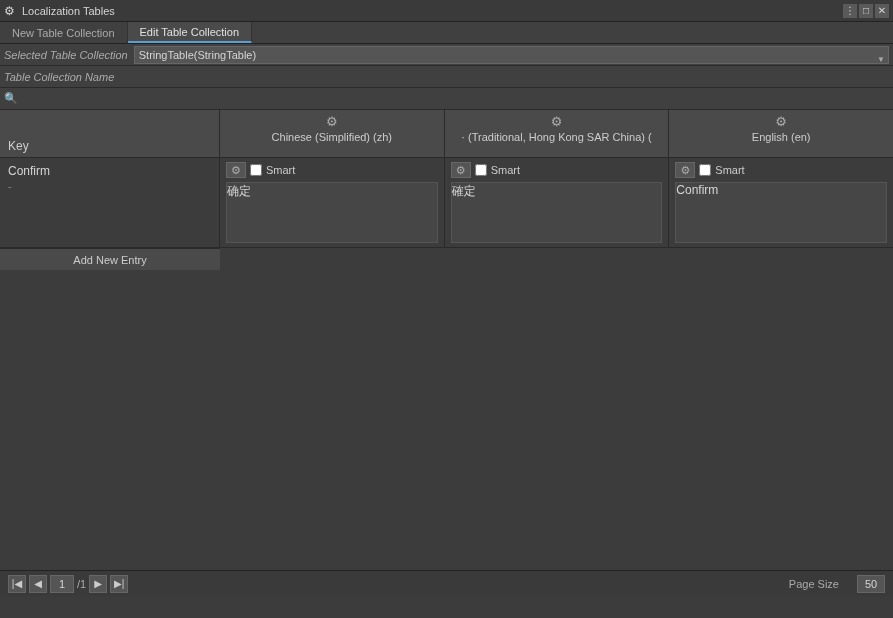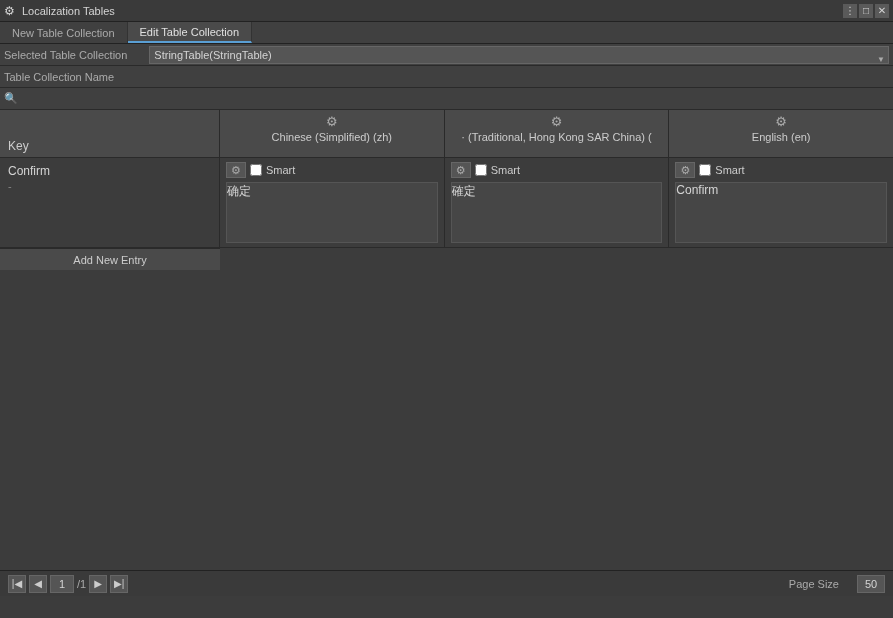--- a/index.html
+++ b/index.html
@@ -77,22 +77,23 @@
       background: #404040;
       display: flex;
       align-items: center;
       height: 22px;
       border-bottom: 1px solid #2a2a2a;
       padding: 0 4px;
     }
     .field-label {
       font-size: 11px;
       color: #aaa;
-      margin-right: 22px;
+      margin-right: 6px;
       white-space: nowrap;
+      font-style: italic;
     }
     .field-value-select {
       background: #555;
       border: 1px solid #666;
       color: #d4d4d4;
       font-size: 11px;
       padding: 1px 16px 1px 4px;
       height: 18px;
       flex: 1;
       appearance: none;

